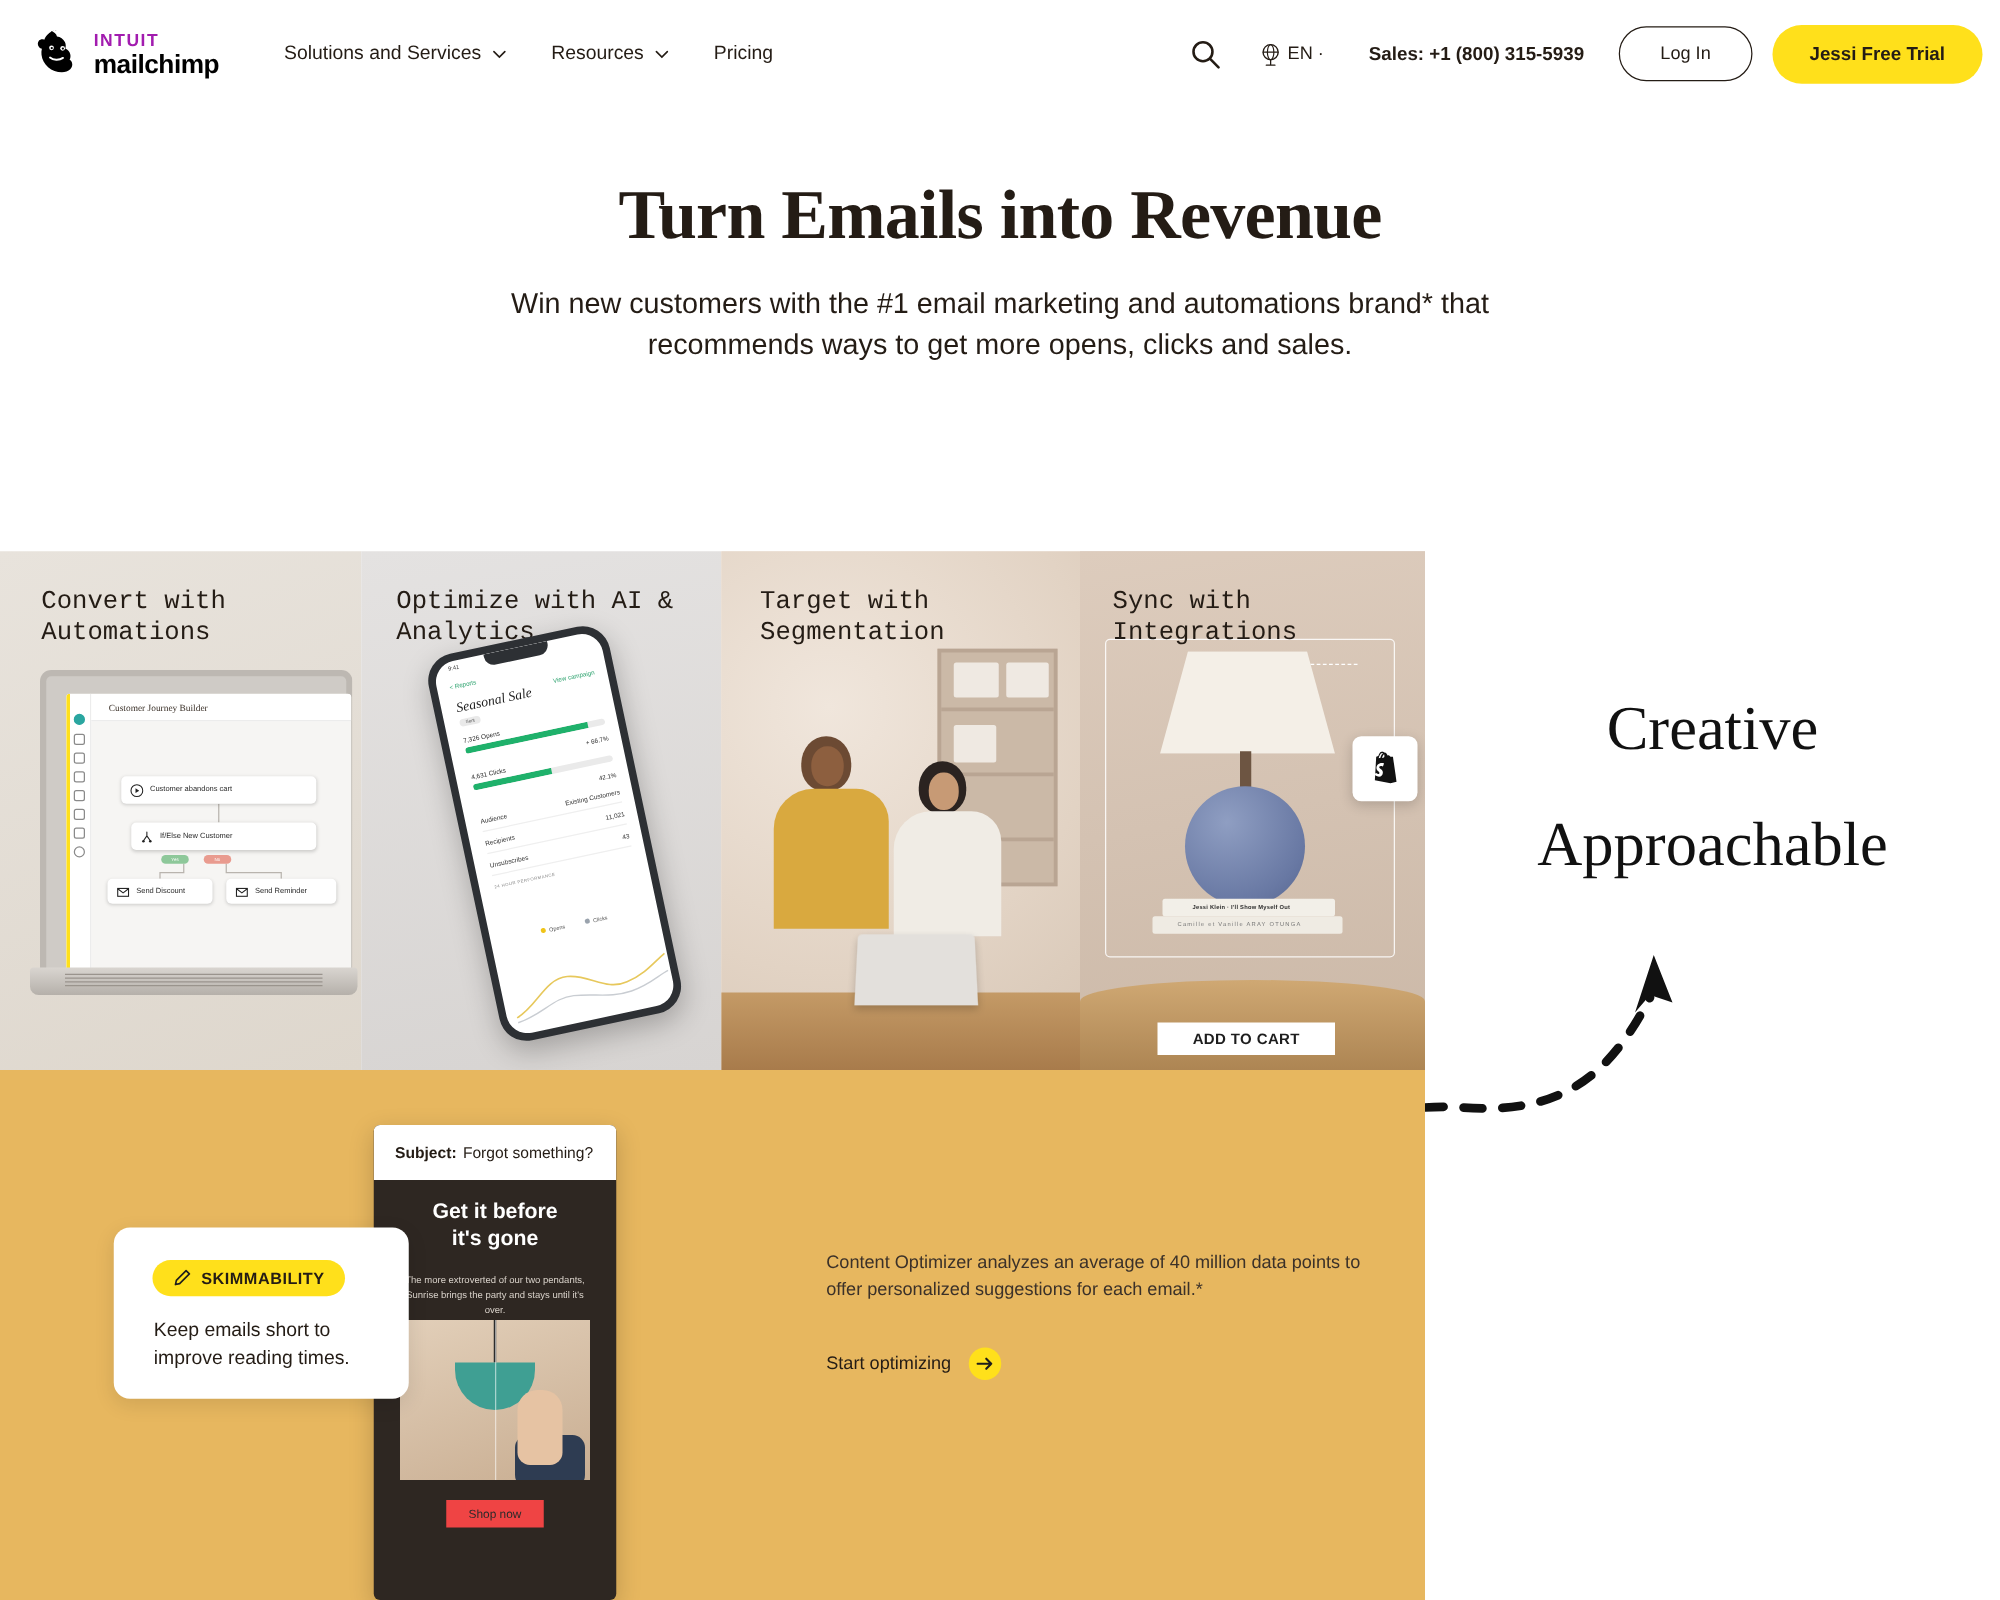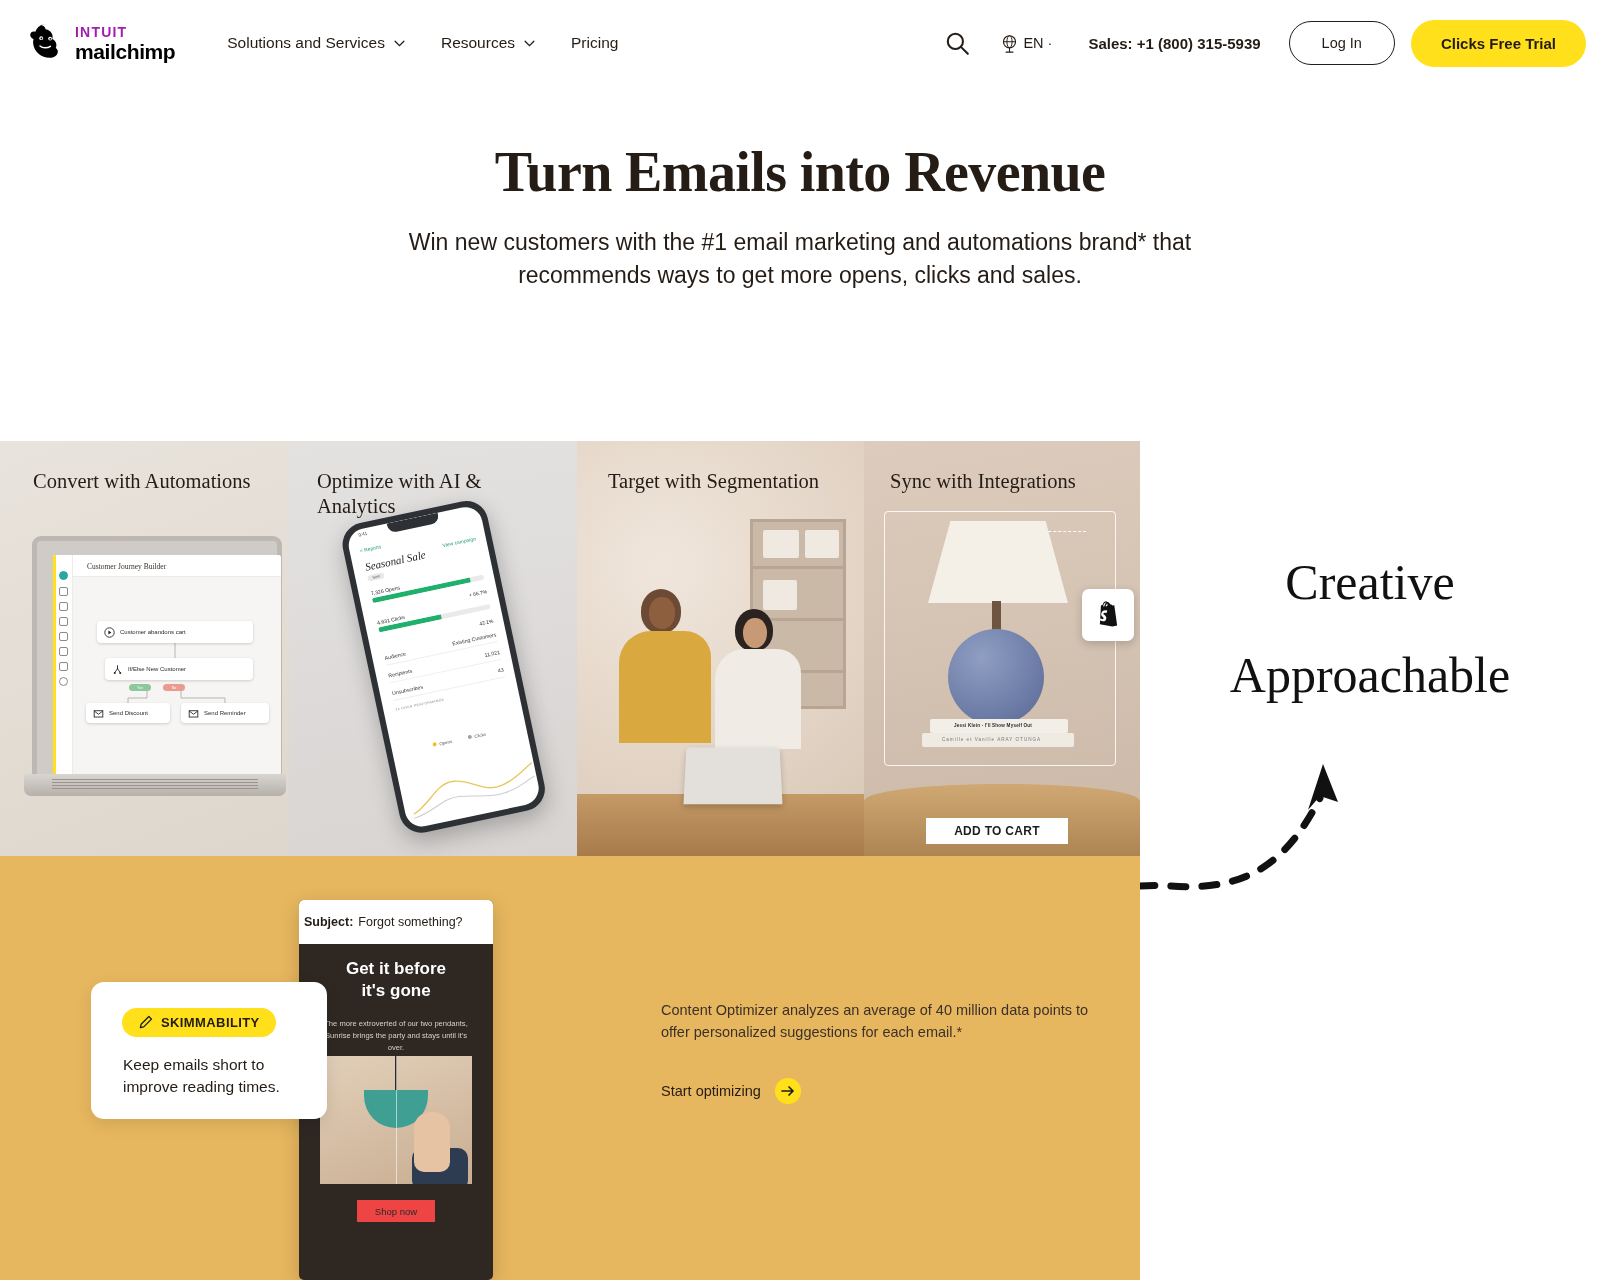--- a/index.html
+++ b/index.html
@@ -29,21 +29,21 @@
   .hero h1{ font-family:"Liberation Serif", serif; font-size:56px; font-weight:700; letter-spacing:-0.6px; color:#241c15; }
   .hero p{ margin:22px auto 0; width:900px; font-size:23px; line-height:1.42; color:#241c15; }
 
   
   .strip{ position:absolute; top:441px; left:0; width:1140px; height:415px; display:flex; }
   .panel{ position:relative; overflow:hidden; }
   .p1{ width:289px; background:linear-gradient(160deg,#e8e3dc 0%,#ded7cd 100%); }
   .p2{ width:288px; background:linear-gradient(170deg,#e4e2e1 0%,#d7d4d2 100%); }
   .p3{ width:287px; background:linear-gradient(175deg,#ece0d5 0%,#e3d5c8 100%); }
   .p4{ width:276px; background:linear-gradient(175deg,#d9c9bb 0%,#cdbbab 100%); }
-  .ptitle{ position:absolute; top:28px; left:33px; right:20px; font-family:Liberation Serif, serif; font-size:20.5px; line-height:1.22; color:#241c15; }
+  .ptitle{ position:absolute; top:28px; left:33px; right:20px; font-family:Liberation Mono, monospace; font-size:20.5px; line-height:1.22; color:#241c15; }
   .p2 .ptitle{ left:28px; }
   .p3 .ptitle{ left:31px; }
   .p4 .ptitle{ left:26px; }
 
   
   .laptop{ position:absolute; left:24px; top:95px; width:262px; height:270px; }
   .lap-screen{ position:absolute; left:8px; top:0; width:250px; height:240px; background:#cfcbc6; border-radius:9px 9px 0 0; border:5px solid #bdb8b2; border-bottom:none;}
   .lap-inner{ position:absolute; left:16px; top:14px; width:228px; height:228px; background:#f6f5f3; border-radius:3px; overflow:hidden; }
   .cjb-side{ position:absolute; left:0; top:0; width:20px; height:100%; background:#fff; border-right:1px solid #ececec; }
   .cjb-side .ybar{ position:absolute; left:0; top:0; width:3px; height:100%; background:#ffe01b; }
@@ -119,21 +119,21 @@
 
   
   .ca{ position:absolute; left:1165px; top:536px; width:410px; text-align:center; font-family:"Liberation Serif", serif; font-size:50px; line-height:1.85; color:#111; }
 
   
   .arrow-svg{ position:absolute; left:1020px; top:740px; width:350px; height:270px; pointer-events:none; }
 
   
   .gold{ position:absolute; left:0; top:856px; width:1140px; height:424px; background:#e7b75f; }
   .ph3{ position:absolute; left:299px; top:44px; width:194px; height:380px; background:#2e2722; border-radius:5px; overflow:hidden; box-shadow:0 6px 20px rgba(0,0,0,.18); }
-  .subjbar{ position:absolute; left:0; top:0; width:100%; height:44px; background:#fff; display:flex; align-items:center; padding-left:5px; font-size:12.5px; }
+  .subjbar{ position:absolute; left:0; top:0; width:100%; height:44px; background:#fff; display:flex; align-items:center; padding-left:17px; font-size:12.5px; }
   .subjbar b{ font-weight:700; margin-right:5px; }
   .emhead{ position:absolute; left:0; top:58px; width:100%; text-align:center; color:#fff; font-size:17px; line-height:1.28; font-weight:600; }
   .embody{ position:absolute; left:20px; right:20px; top:118px; text-align:center; color:#d9d2ca; font-size:7.6px; line-height:1.55; }
   .emimg{ position:absolute; left:21px; right:21px; top:156px; height:128px; background:linear-gradient(160deg,#e2cfb9,#c9ae92); overflow:hidden; }
   .pendant{ position:absolute; left:50%; transform:translateX(-50%); top:34px; width:64px; height:38px; background:#3f9f93; border-radius:0 0 34px 34px; }
   .pendcord{ position:absolute; left:50%; transform:translateX(-50%); top:0; width:2px; height:34px; background:#2c2c2c; }
   .hand{ position:absolute; right:22px; top:56px; width:36px; height:60px; background:#e6c3a3; border-radius:16px 16px 10px 10px; }
   .sleeve{ position:absolute; right:4px; top:92px; width:56px; height:42px; background:#2e3c52; border-radius:10px; }
   .emdiv{ position:absolute; left:50%; top:156px; width:1px; height:128px; background:rgba(255,255,255,.55); }
   .shopnow{ position:absolute; left:50%; transform:translateX(-50%); top:300px; width:78px; height:22px; background:#ef4444; display:flex; align-items:center; justify-content:center; font-size:9.5px; color:#2a2a2a; }
@@ -193,21 +193,21 @@
       <svg class="globe" viewBox="0 0 22 22">
         <circle cx="11" cy="9" r="7" stroke="#241c15" stroke-width="1.3" fill="none"></circle>
         <ellipse cx="11" cy="9" rx="3" ry="7" stroke="#241c15" stroke-width="1.1" fill="none"></ellipse>
         <path d="M4.3 9h13.4M11 16v5M7 21h8" stroke="#241c15" stroke-width="1.2" fill="none" stroke-linecap="round"></path>
       </svg>
       <span>EN</span>
       <span>·</span>
     </div>
     <div class="sales">Sales: +1 (800) 315-5939</div>
     <div class="btn-login">Log In</div>
-    <div class="btn-trial">Clicks Free Trial</div>
+    <div class="btn-trial">Jessi Free Trial</div>
   </div>
 </div>
 
 <section class="hero">
   <h1>Turn Emails into Revenue</h1>
   <p>Win new customers with the #1 email marketing and automations brand* that recommends ways to get more opens, clicks and sales.</p>
 </section>
 
 <div class="strip">
 

